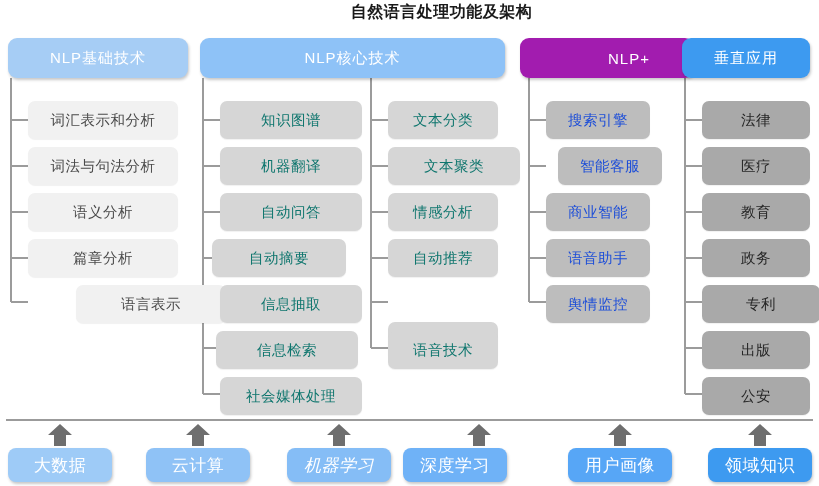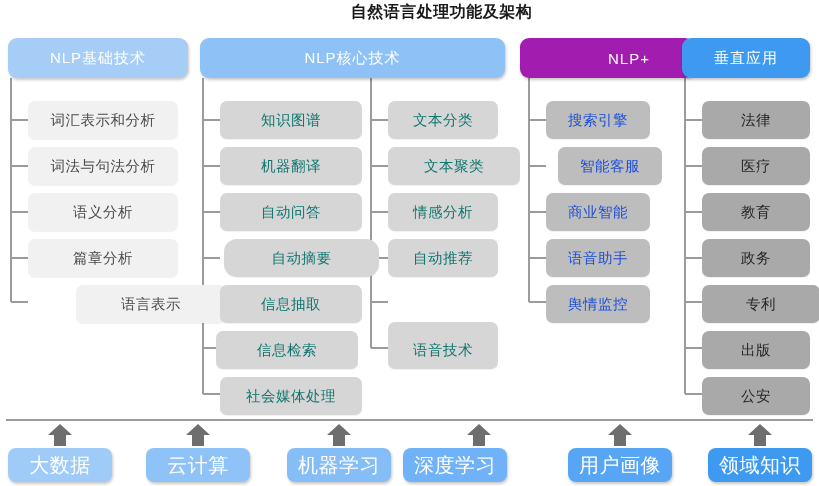--- a/index.html
+++ b/index.html
@@ -91,21 +91,21 @@
   
   .bottom-pill {
     position: absolute;
     top: 448px;
     height: 34px;
     border-radius: 8px;
     display: flex;
     align-items: center;
     justify-content: center;
     color: #ffffff;
-    font-size: 20px;
+    font-size: 17px;
     letter-spacing: 0.5px;
     box-shadow: 1px 2px 3px rgba(0,0,0,0.22);
   }
   .watermark {
     position: absolute;
     top: 470px;
     left: 600px;
     width: 215px;
     font-size: 13px;
     color: #cfcfcf;
@@ -200,21 +200,21 @@
 
   <div class="item-box mid" style="left: 220px; top: 101px; width: 142px; background: rgb(214, 214, 214);">
     <span>知识图谱</span>
     </div>
   <div class="item-box mid" style="left: 220px; top: 147px; width: 142px; background: rgb(214, 214, 214);">
     <span>机器翻译</span>
     </div>
   <div class="item-box mid" style="left: 220px; top: 193px; width: 142px; background: rgb(214, 214, 214);">
     <span>自动问答</span>
     </div>
-  <div class="item-box mid" style="left: 224px; top: 239px; width: 155px; background: rgb(214, 214, 214); border-radius: 13px;">
+  <div class="item-box mid" style="left: 212px; top: 239px; width: 134px; background: rgb(214, 214, 214);">
     <span>自动摘要</span>
     </div>
   <div class="item-box mid" style="left: 220px; top: 285px; width: 142px; background: rgb(214, 214, 214);">
     <span>信息抽取</span>
     </div>
   <div class="item-box mid" style="left: 216px; top: 331px; width: 142px; background: rgb(214, 214, 214);">
     <span>信息检索</span>
     </div>
   <div class="item-box mid" style="left: 220px; top: 377px; width: 142px; background: rgb(214, 214, 214);">
     <span>社会媒体处理</span>
@@ -297,21 +297,21 @@
   <svg class="arrow" style="left:747px;" viewBox="0 0 26 22">
       <path d="M13 0 L25 11 L19 11 L19 22 L7 22 L7 11 L1 11 Z" fill="#6e6e6e"></path>
     </svg>
 
   <div class="bottom-pill" style="left: 8px; width: 104px; background: rgb(158, 203, 247);">
     <span>大数据</span>
     </div>
   <div class="bottom-pill" style="left: 146px; width: 104px; background: rgb(143, 194, 246);">
     <span>云计算</span>
     </div>
-  <div class="bottom-pill" style="left: 287px; width: 104px; background: rgb(133, 189, 246);">
+  <div class="bottom-pill" style="left: 287px; width: 104px; background: rgb(133, 189, 246); font-style: italic;">
     <span>机器学习</span>
     </div>
   <div class="bottom-pill" style="left: 403px; width: 104px; background: rgb(111, 178, 247);">
     <span>深度学习</span>
     </div>
   <div class="bottom-pill" style="left: 568px; width: 104px; background: rgb(87, 166, 246);">
     <span>用户画像</span>
     </div>
   <div class="bottom-pill" style="left: 708px; width: 104px; background: rgb(61, 154, 240);">
     <span>领域知识</span>

